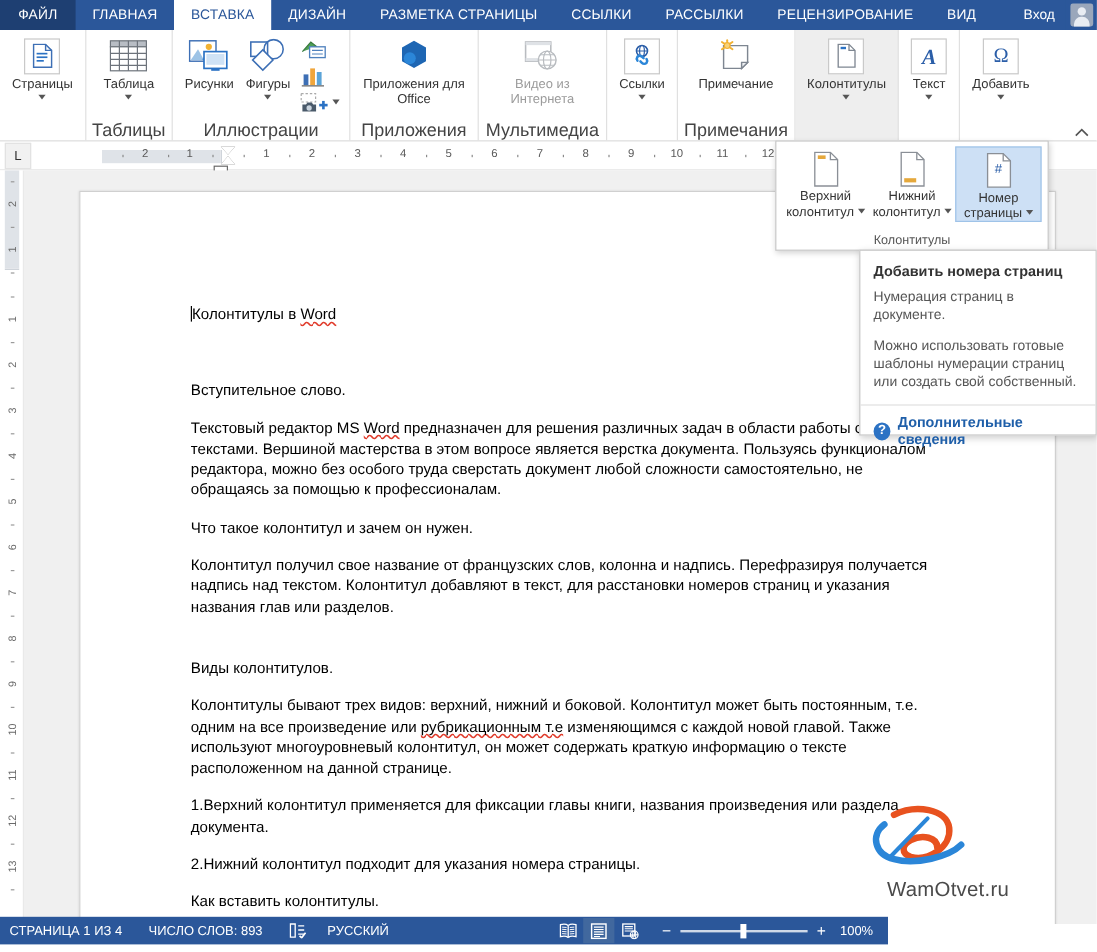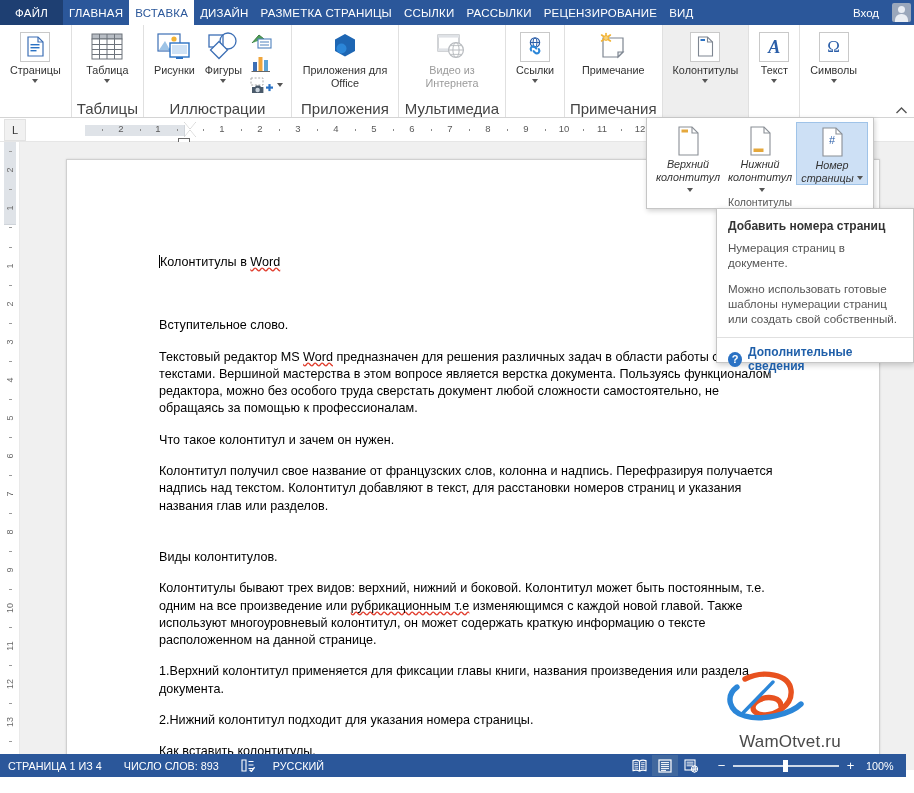--- a/index.html
+++ b/index.html
@@ -20,21 +20,21 @@
   }
   .tab-file {
     background: #1e3f72; color: #fff;
     font-size: 11.5px; letter-spacing: .2px;
     display: flex; align-items: center; justify-content: center;
     padding: 0 13px; height: 25px; min-width: 63px;
   }
   .tab {
     color: #ffffff; font-size: 11.5px; letter-spacing: .2px;
     display: flex; align-items: center; justify-content: center;
-    padding: 0 6px; height: 25px; white-space: nowrap;
+    padding: 0 14px; height: 25px; white-space: nowrap;
   }
   .tab.active { background: #ffffff; color: #2b579a; }
   .tab-spacer { flex: 1; }
   .signin {
     color: #ffffff; font-size: 11.5px;
     display: flex; align-items: center; padding: 0 9px; height: 25px;
   }
   .avatar-box {
     width: 26px; height: 25px; display: flex; align-items: center; justify-content: center;
     background: #2b579a;
@@ -226,21 +226,21 @@
     display: flex; flex-direction: column; align-items: center;
     padding-top: 4px;
   }
   .flyout-items { display: flex; align-items: flex-start; }
   .fbtn {
     display: flex; flex-direction: column; align-items: center;
     width: 72px; padding: 2px 2px 0 2px;
   }
   .fbtn.sel { background: #cde0f5; border: 1px solid #9fc3e8; }
   .fbtn .ic { height: 34px; display: flex; align-items: center; justify-content: center; }
-  .fbtn .lbl { font-size: 10.8px; color: #333; text-align: center; line-height: 12.5px; font-style: italic; }
+  .fbtn .lbl { font-size: 10.8px; color: #333; text-align: center; line-height: 12.5px; }
   .flyout-label { font-size: 10.5px; color: #555; margin-top: auto; padding-bottom: 2px; }
 
   
   .tooltip {
     position: absolute; left: 716px; top: 208px;
     width: 198px; height: 155px;
     background: #ffffff; border: 1px solid #c6c6c6;
     box-shadow: 1px 2px 6px rgba(0,0,0,.2);
     padding: 10px 11px 0 11px;
   }
@@ -257,21 +257,21 @@
   }
   .tt-more-txt { font-size: 12px; color: #1f5fa9; font-weight: bold; }
   .helpq {
     width: 15px; height: 15px; border-radius: 50%; background: #2b72c4;
     color: #fff; font-size: 11px; font-weight: bold;
     display: flex; align-items: center; justify-content: center; line-height: 1;
   }
 
   
   .statusbar {
-    position: absolute; left: 0; bottom: 16px; width: 906px; height: 23px;
+    position: absolute; left: 0; bottom: 6px; width: 740px; height: 23px;
     background: #2b579a; color: #ffffff;
     display: flex; align-items: center;
     font-size: 10.8px;
   }
   .sb-item { padding: 0 0 0 0; margin-right: 22px; white-space: nowrap; }
   .sb-left { display: flex; align-items: center; padding-left: 8px; }
   .sb-right { margin-left: auto; display: flex; align-items: center; padding-right: 10px; gap: 0px; }
   .viewbtn {
     width: 26px; height: 21px; display: flex; align-items: center; justify-content: center;
   }
@@ -558,21 +558,21 @@
     </div>
 
     <div class="rgroup last">
       <div class="rgroup-items">
         <div class="bigbtn">
           <div class="ic">
             <div class="icon-frame">
               <span style="font-family:'Liberation Serif',serif;font-size:17px;color:#2b5ea8;line-height:1;">Ω</span>
             </div>
           </div>
-          <div class="lbl">Символы</div>
+          <div class="lbl">Добавить</div>
           <div class="caret"></div>
         </div>
       </div>
       <div class="rgroup-label"></div>
     </div>
 
     <div class="ribbon-collapse">
       <svg width="13" height="9" viewBox="0 0 13 9">
           <path d="M1.5 7 L6.5 2 L11.5 7" fill="none" stroke="#555" stroke-width="1.4"></path>
         </svg>

